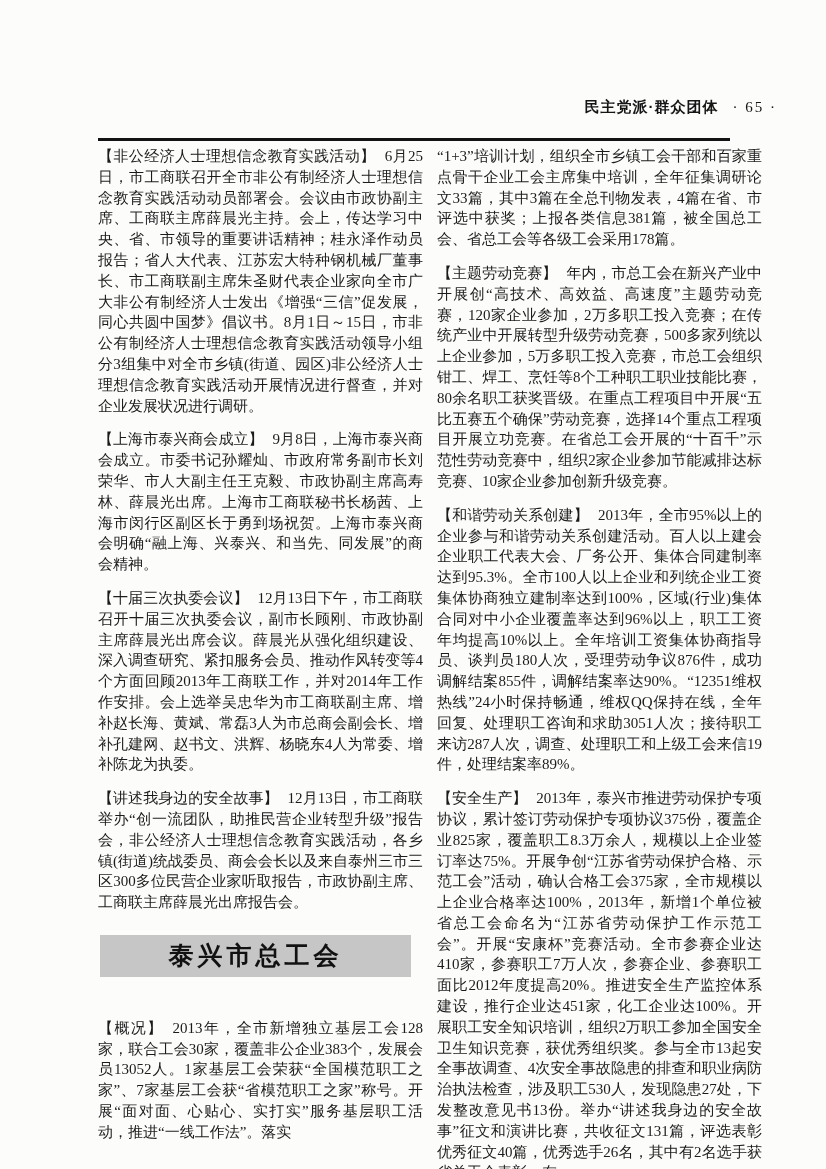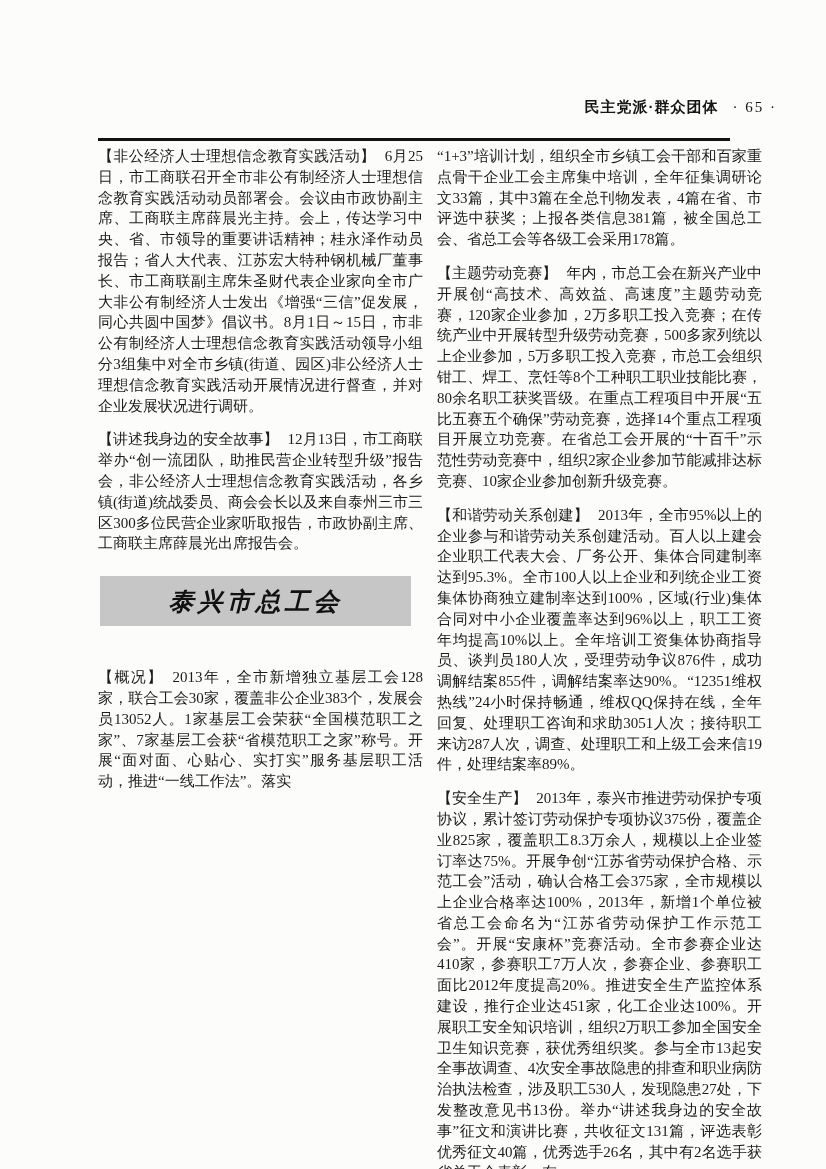--- a/index.html
+++ b/index.html
@@ -47,23 +47,23 @@
   .col p + p, .col .section-box + p { margin-top:13px; }
   .entry-head {
     font-family:"Liberation Sans", sans-serif;
     font-weight:400; font-style:normal;
     margin-right:9px;
   }
   .entry-head:empty { display:none; margin:0; }
   
   .section-box {
     margin:22px 12px 41px 2px;
-    height:50px;
+    height:42px;
     background:#c6c6c6;
-    display:flex; align-items:center; justify-content:center;font-style:italic;
+    display:flex; align-items:center; justify-content:center;
   }
   .section-box .title {
     font-family:"Liberation Sans", sans-serif;
     font-weight:700; font-size:25px; color:#111;
     letter-spacing:4px;
   }
 </style>
 </head>
 <body>
 
@@ -73,21 +73,23 @@
     <span>民主党派·群众团体</span><span class="folio">· 65 ·</span>
   </div>
   <div class="head-rule"></div>
 
   <div class="columns">
 
     <div class="col">
 
       <p><b class="entry-head">【非公经济人士理想信念教育实践活动】</b><span>6月25日，市工商联召开全市非公有制经济人士理想信念教育实践活动动员部署会。会议由市政协副主席、工商联主席薛晨光主持。会上，传达学习中央、省、市领导的重要讲话精神；桂永泽作动员报告；省人大代表、江苏宏大特种钢机械厂董事长、市工商联副主席朱圣财代表企业家向全市广大非公有制经济人士发出《增强“三信”促发展，同心共圆中国梦》倡议书。8月1日～15日，市非公有制经济人士理想信念教育实践活动领导小组分3组集中对全市乡镇(街道、园区)非公经济人士理想信念教育实践活动开展情况进行督查，并对企业发展状况进行调研。</span></p>
 
+      <p><b class="entry-head">【上海市泰兴商会成立】</b><span>9月8日，上海市泰兴商会成立。市委书记孙耀灿、市政府常务副市长刘荣华、市人大副主任王克毅、市政协副主席高寿林、薛晨光出席。上海市工商联秘书长杨茜、上海市闵行区副区长于勇到场祝贺。上海市泰兴商会明确“融上海、兴泰兴、和当先、同发展”的商会精神。</span></p>
 
+      <p><b class="entry-head">【十届三次执委会议】</b><span>12月13日下午，市工商联召开十届三次执委会议，副市长顾刚、市政协副主席薛晨光出席会议。薛晨光从强化组织建设、深入调查研究、紧扣服务会员、推动作风转变等4个方面回顾2013年工商联工作，并对2014年工作作安排。会上选举吴忠华为市工商联副主席、增补赵长海、黄斌、常磊3人为市总商会副会长、增补孔建网、赵书文、洪辉、杨晓东4人为常委、增补陈龙为执委。</span></p>
 
       <p><b class="entry-head">【讲述我身边的安全故事】</b><span>12月13日，市工商联举办“创一流团队，助推民营企业转型升级”报告会，非公经济人士理想信念教育实践活动，各乡镇(街道)统战委员、商会会长以及来自泰州三市三区300多位民营企业家听取报告，市政协副主席、工商联主席薛晨光出席报告会。</span></p>
 
       <div class="section-box">
         <span class="title">泰兴市总工会</span>
       </div>
 
       <p><b class="entry-head">【概况】</b><span>2013年，全市新增独立基层工会128家，联合工会30家，覆盖非公企业383个，发展会员13052人。1家基层工会荣获“全国模范职工之家”、7家基层工会获“省模范职工之家”称号。开展“面对面、心贴心、实打实”服务基层职工活动，推进“一线工作法”。落实</span></p>
     </div>
 

